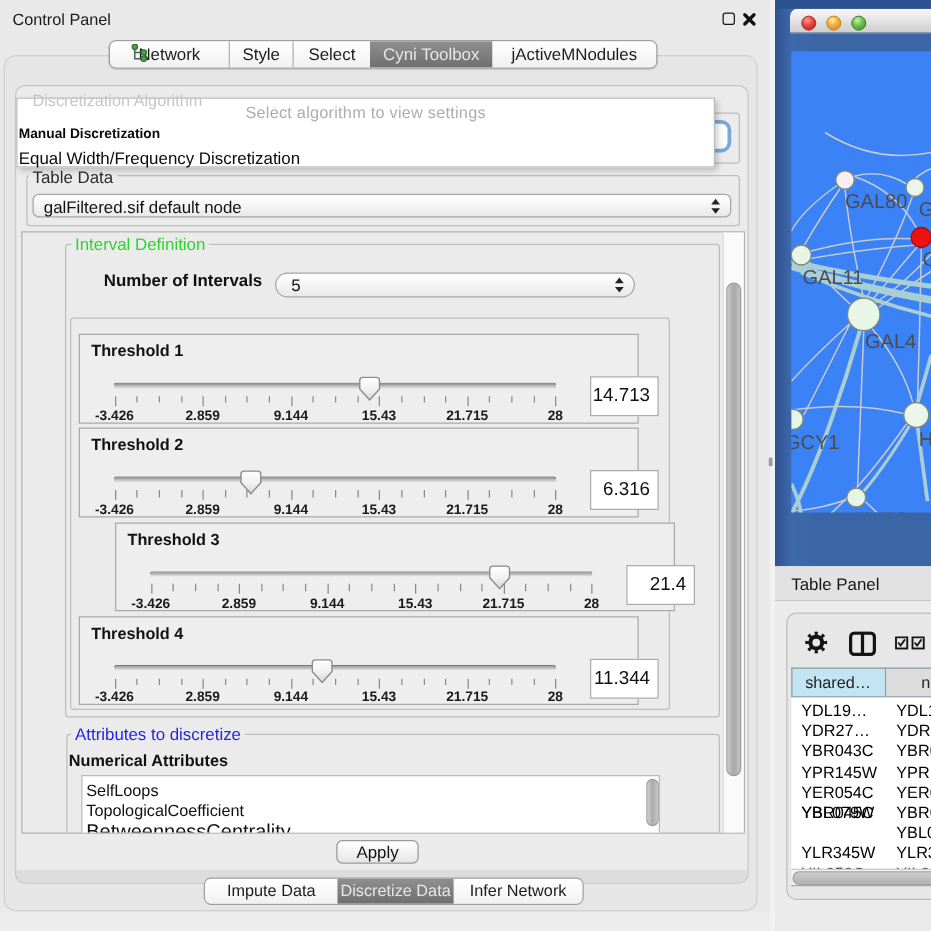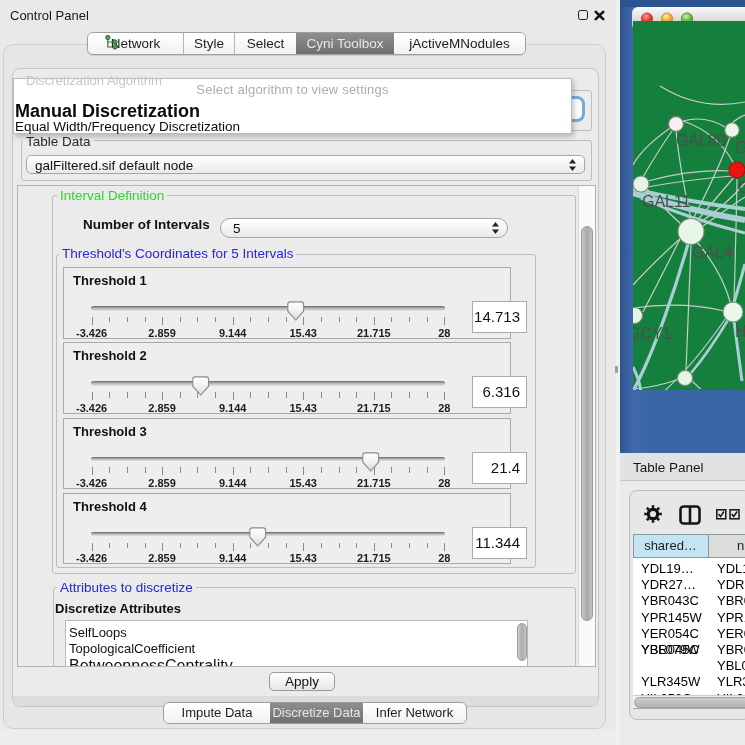--- a/index.html
+++ b/index.html
@@ -62,21 +62,20 @@
   <div class="abs" style="left:83px;top:217px;font-size:13.5px;font-weight:bold;color:#111;">Number of Intervals</div>
   <div class="combo" style="left:220px;top:217.5px;width:288px;height:20.5px;border-radius:10px;">
     <span style="position:absolute;left:12px;top:2px;">5</span>
     <svg class="ar" viewBox="0 0 9 14">
           <path d="M4.5 1 L8 5.5 L1 5.5 Z" fill="#222"></path>
           <path d="M4.5 13 L8 8.5 L1 8.5 Z" fill="#222"></path>
         </svg>
   </div>
 
   <div class="groupbox" style="left:56px;top:253.5px;width:480px;height:314.5px;"></div>
-  <div class="grouplabel" style="left:59px;top:247px;background:#ebebeb;color:#2525e2;">Threshold's Coordinates for 5 Intervals</div>
 
   <div class="thpanel" style="top:267px;">
         <div class="thtitle">Threshold 1</div>
         <div class="track"></div>
         <div class="tick" style="left:27.6px;top:48.9px;height:8px;"></div>
         <div class="tick" style="left:45.2px;top:48.9px;height:5.5px;"></div>
         <div class="tick" style="left:62.9px;top:48.9px;height:5.5px;"></div>
         <div class="tick" style="left:80.5px;top:48.9px;height:5.5px;"></div>
         <div class="tick" style="left:98.1px;top:48.9px;height:8px;"></div>
         <div class="tick" style="left:115.8px;top:48.9px;height:5.5px;"></div>
@@ -148,21 +147,21 @@
             <linearGradient id="thg1" x1="0" y1="0" x2="0" y2="1">
               <stop offset="0" stop-color="#ffffff"></stop>
               <stop offset="0.55" stop-color="#f0f0f0"></stop>
               <stop offset="1" stop-color="#d5d5d5"></stop>
             </linearGradient>
           </defs>
 <path d="M3.2,0.9 H14.2 Q16.6,0.9 16.6,3.3 V10.2 L8.7,19 L0.8,10.2 V3.3 Q0.8,0.9 3.2,0.9 Z" fill="url(#thg1)" stroke="#8a8a8a" stroke-width="1.1"></path>
         </svg>
         <div class="valuebox">6.316</div>
       </div>
-<div class="thpanel" style="top:417.6px;">
+<div class="thpanel" style="top:417.6px;margin-left:29px;">
         <div class="thtitle">Threshold 3</div>
         <div class="track"></div>
         <div class="tick" style="left:27.6px;top:48.9px;height:8px;"></div>
         <div class="tick" style="left:45.2px;top:48.9px;height:5.5px;"></div>
         <div class="tick" style="left:62.9px;top:48.9px;height:5.5px;"></div>
         <div class="tick" style="left:80.5px;top:48.9px;height:5.5px;"></div>
         <div class="tick" style="left:98.1px;top:48.9px;height:8px;"></div>
         <div class="tick" style="left:115.8px;top:48.9px;height:5.5px;"></div>
         <div class="tick" style="left:133.4px;top:48.9px;height:5.5px;"></div>
         <div class="tick" style="left:151.0px;top:48.9px;height:5.5px;"></div>
@@ -235,21 +234,21 @@
               <stop offset="1" stop-color="#d5d5d5"></stop>
             </linearGradient>
           </defs>
 <path d="M3.2,0.9 H14.2 Q16.6,0.9 16.6,3.3 V10.2 L8.7,19 L0.8,10.2 V3.3 Q0.8,0.9 3.2,0.9 Z" fill="url(#thg3)" stroke="#8a8a8a" stroke-width="1.1"></path>
         </svg>
         <div class="valuebox">11.344</div>
       </div>
 
   <div class="groupbox" style="left:53px;top:587px;width:523px;height:160px;"></div>
   <div class="grouplabel" style="left:57px;top:581px;background:#ebebeb;color:#2525e2;">Attributes to discretize</div>
-  <div class="abs" style="left:55px;top:601px;font-size:13px;font-weight:bold;color:#111;">Discretize Attributes</div>
+  <div class="abs" style="left:55px;top:601px;font-size:13px;font-weight:bold;color:#111;">Numerical Attributes</div>
   <div class="abs" style="left:65px;top:620px;width:463px;height:120px;background:#ffffff;border:1px solid #b9b9b9;"></div>
   <div class="abs" style="left:69px;top:625px;font-size:13px;color:#111;">SelfLoops</div>
   <div class="abs" style="left:69px;top:641px;font-size:13px;color:#111;">TopologicalCoefficient</div>
   <div class="abs" style="left:69px;top:657px;font-size:16px;color:#111;">BetweennessCentrality</div>
   <div class="abs" style="left:517px;top:623px;width:10px;height:38px;border-radius:5px;background:linear-gradient(90deg,#cfcfcf,#ababab 50%,#c6c6c6);border:1px solid #9e9e9e;"></div>
 </div>
 </div>
 
 <div class="abs" style="left:269px;top:672px;width:66px;height:19px;background:linear-gradient(#ffffff,#e6e6e6);border:1px solid #9a9a9a;border-radius:5px;text-align:center;font-size:13.5px;line-height:17px;color:#111;">Apply</div>
 
@@ -263,21 +262,21 @@
   <circle cx="10" cy="12" r="2.2" fill="#4d9e4d" stroke="#2f6b2f" stroke-width="0.9"></circle>
 </svg>
 
 <div class="abs" style="left:163px;top:702px;height:22px;border:1px solid #9e9e9e;border-radius:6px;overflow:hidden;white-space:nowrap;">
   <div class="seg" style="width:106px;line-height:20px;font-size:13px;">Impute Data</div><div class="seg dark" style="width:93px;line-height:20px;font-size:13px;">Discretize Data</div><div class="seg" style="width:103px;line-height:20px;font-size:13px;">Infer Network</div>
 </div>
 
 <div class="abs" style="left:13px;top:78px;width:559px;height:56px;background:#ffffff;border:1px solid #bcbcbc;box-shadow:2px 3px 5px rgba(0,0,0,0.22);"></div>
 <div class="abs" style="left:26px;top:73px;font-size:13px;color:#c6c6c6;z-index:5;">Discretization Algorithm</div>
 <div class="abs" style="left:13px;top:82px;width:559px;text-align:center;font-size:13px;letter-spacing:0.2px;color:#adadad;z-index:5;">Select algorithm to view settings</div>
-<div class="abs" style="left:15px;top:101px;font-size:18px;font-weight:bold;color:#0a0a0a;z-index:5;">Manual Discretization</div>
+<div class="abs" style="left:15px;top:101px;font-size:11px;font-weight:bold;color:#0a0a0a;z-index:5;">Manual Discretization</div>
 <div class="abs" style="left:15px;top:118.5px;font-size:13.5px;color:#0a0a0a;z-index:5;">Equal Width/Frequency Discretization</div>
 
 <div class="abs" style="left:616px;top:0;width:4px;height:745px;background:#f1f1f1;"></div>
 <div class="abs" style="left:614.5px;top:366px;width:3px;height:7px;background:#9c9c9c;border-radius:1px;"></div>
 
 <div class="abs" style="left:620px;top:0;width:125px;height:453px;background:linear-gradient(90deg,#2f5391 0px,#3e6aab 14px,#3b66a6 30px);"></div>
 <div class="abs" style="left:620px;top:0;width:125px;height:7px;background:#2d5290;"></div>
 
 <div class="abs" style="left:632px;top:7px;width:113px;height:20px;background:linear-gradient(#f9f9f9,#cdcdcd);border-radius:6px 0 0 0;border-bottom:1px solid #979797;"></div>
 <svg class="abs" style="left:638px;top:10.5px;" width="60" height="16" viewBox="0 0 60 16">
@@ -296,21 +295,21 @@
         <stop offset="0" stop-color="#c9f0b2"></stop>
         <stop offset="0.5" stop-color="#6dbd4a"></stop>
         <stop offset="1" stop-color="#47922c"></stop>
       </radialGradient>
   </defs>
   <circle cx="9" cy="7.5" r="5.6" fill="url(#rg)" stroke="#a33" stroke-width="0.8"></circle>
   <circle cx="29" cy="7.5" r="5.6" fill="url(#yg)" stroke="#b8860b" stroke-width="0.8"></circle>
   <circle cx="49" cy="7.5" r="5.6" fill="url(#gg)" stroke="#3c7d22" stroke-width="0.8"></circle>
 </svg>
 
-<div class="abs" style="left:633px;top:21px;width:112px;height:369px;background:#15803d;overflow:hidden;">
+<div class="abs" style="left:633px;top:41px;width:112px;height:369px;background:#3b82f6;overflow:hidden;">
 <svg width="112" height="390" viewBox="0 0 112 390" style="position:absolute;left:0;top:0;">
   <g fill="none" stroke="#c8ccc8" stroke-width="1.2">
     <path d="M 27,65 Q 67,90 112,81"></path>
     <path d="M 43,103 Q 10,125 0,144"></path>
     <path d="M 58,198 Q 47,150 43,110"></path>
     <path d="M 60,198 Q 85,150 97,116"></path>
     <path d="M 63,201 Q 85,175 102,155"></path>
     <path d="M 65,203 Q 92,185 112,162"></path>
     <path d="M 49,204 Q 28,185 14,168"></path>
     <path d="M 70,205 Q 95,187 112,176"></path>

